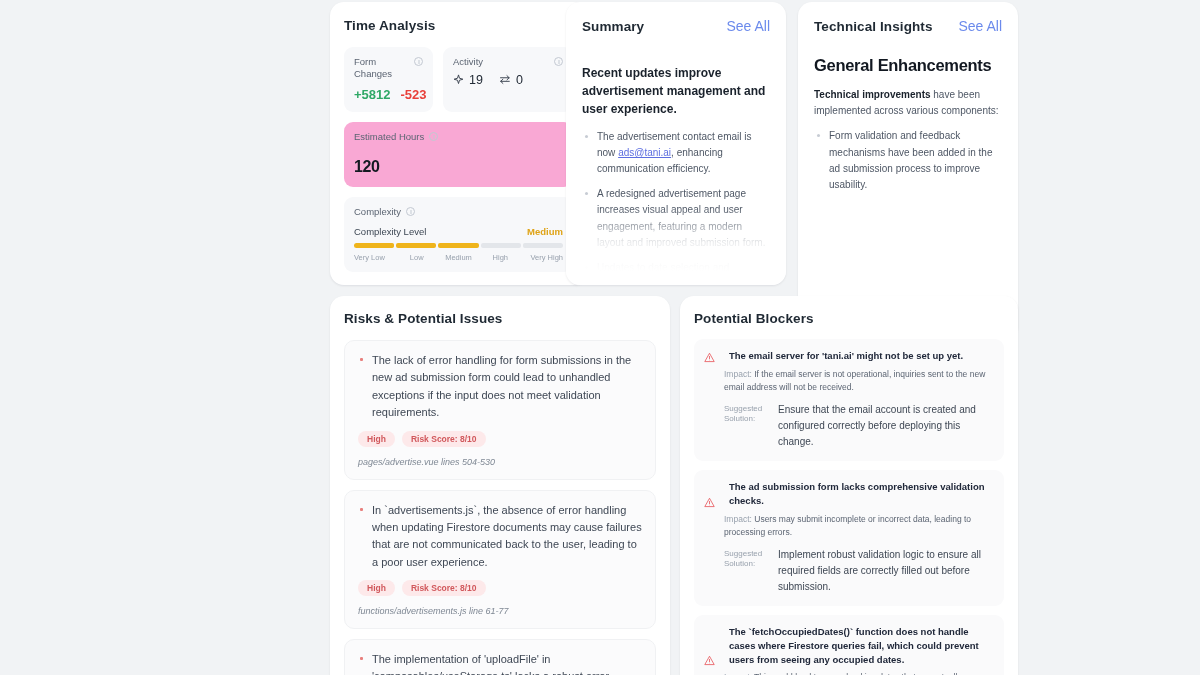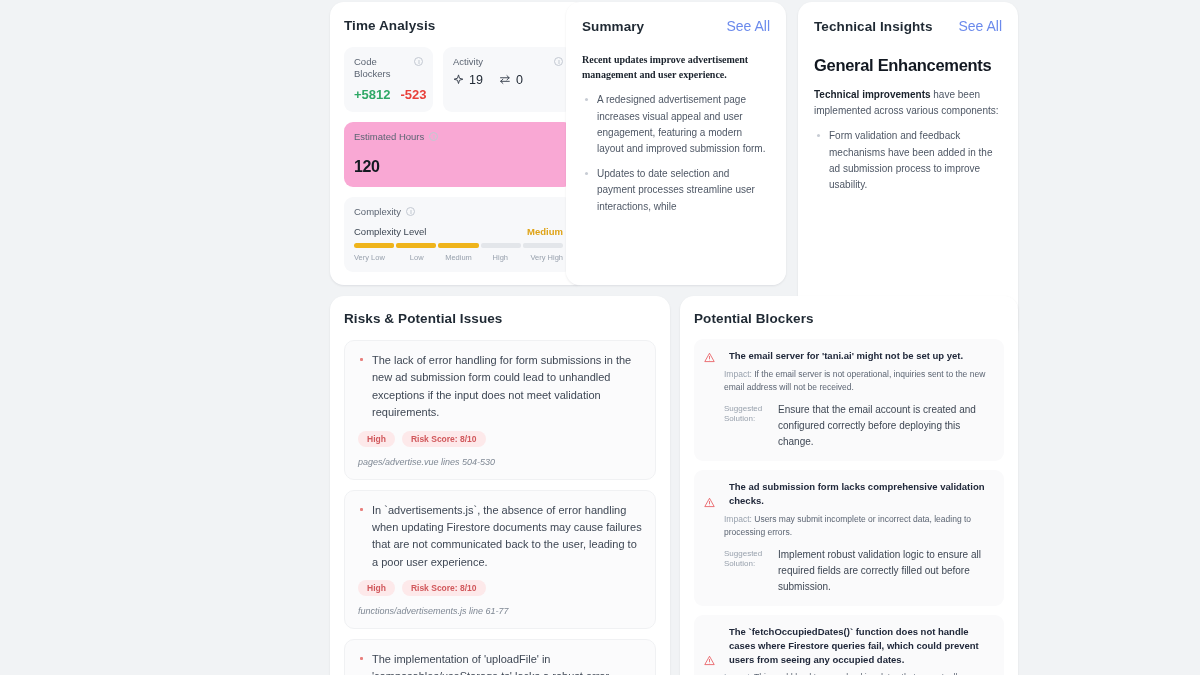--- a/index.html
+++ b/index.html
@@ -82,21 +82,21 @@
   .cx-seg:last-child { border-radius: 2px 3px 3px 2px; }
   .cx-ticks { margin-top: 5px; display: flex; }
   .cx-ticks span { flex: 1; font-size: 7.5px; color: #98a1ad; text-align: center; }
   .cx-ticks span:first-child { text-align: left; }
   .cx-ticks span:last-child { text-align: right; }
 
   
   #summary { left: 566px; top: 2px; width: 220px; height: 283px; padding: 16px 16px 0 16px; }
   #summary .card-title { margin-bottom: 0; }
   .sum-lead {
-    margin-top: 18px; font-size: 10px; font-weight: 700; color: #1a222c; line-height: 1.52; font-family: Liberation Serif, serif;
+    margin-top: 30px; font-size: 12px; font-weight: 700; color: #1a222c; line-height: 1.52;
   }
   .sum-list { margin-top: 10px; list-style: none; }
   .sum-list li {
     position: relative; padding-left: 15px; margin-bottom: 9px;
     font-size: 10px; color: #4e5765; line-height: 1.62;
   }
   .sum-list li::before {
     content: ""; position: absolute; left: 3px; top: 6px;
     width: 3px; height: 3px; border-radius: 50%; background: #c7ccd4;
   }
@@ -173,21 +173,21 @@
 <div class="page">
 
   <section class="card" id="time-analysis">
     <div class="card-head">
       <div class="card-title">Time Analysis</div>
     </div>
 
     <div class="stat-row">
       <div class="stat-box code">
         <div class="label-line">
-          <span class="stat-label">Code Blockers</span>
+          <span class="stat-label">Form Changes</span>
           <span class="info-ico"></span>
         </div>
         <div class="code-nums">
           <span class="add">+5812</span>
           <span class="del">-523</span>
         </div>
       </div>
 
       <div class="stat-box activity">
         <div class="label-line">
@@ -246,20 +246,21 @@
     </div>
   </section>
 
   <section class="card" id="summary">
     <div class="card-head">
       <div class="card-title">Summary</div>
       <div class="see-all">See All</div>
     </div>
     <div class="sum-lead">Recent updates improve advertisement management and user experience.</div>
     <ul class="sum-list">
+      <li><span>The advertisement contact email is now </span><a href="#">ads@tani.ai</a><span>, enhancing communication efficiency.</span></li>
       <li>A redesigned advertisement page increases visual appeal and user engagement, featuring a modern layout and improved submission form.</li>
       <li>Updates to date selection and payment processes streamline user interactions, while</li>
     </ul>
     <div class="fade"></div>
   </section>
 
   <section class="card" id="tech-insights">
     <div class="card-head">
       <div class="card-title">Technical Insights</div>
       <div class="see-all">See All</div>

